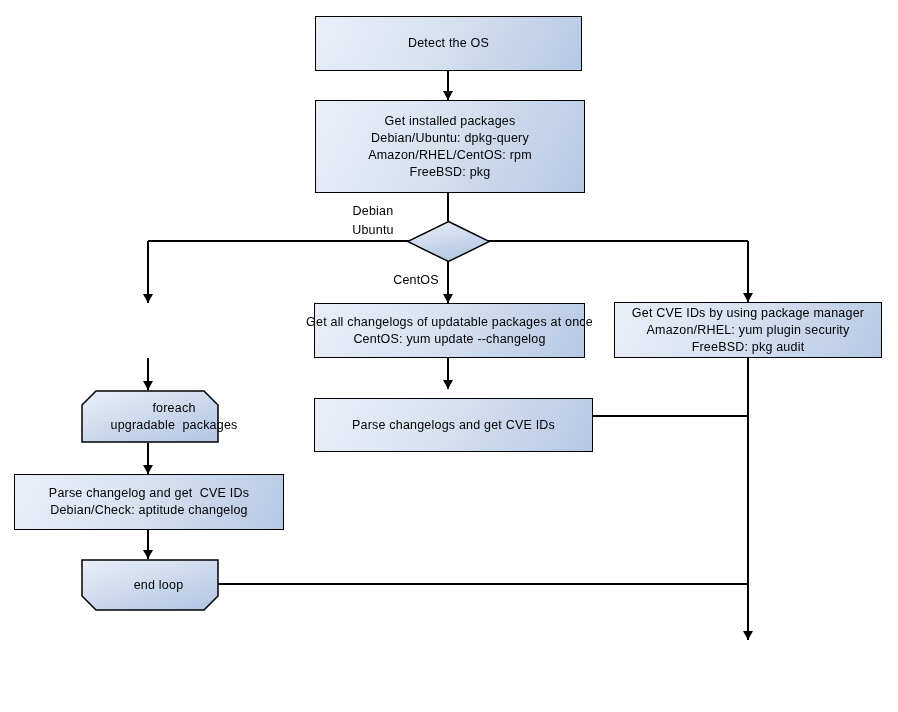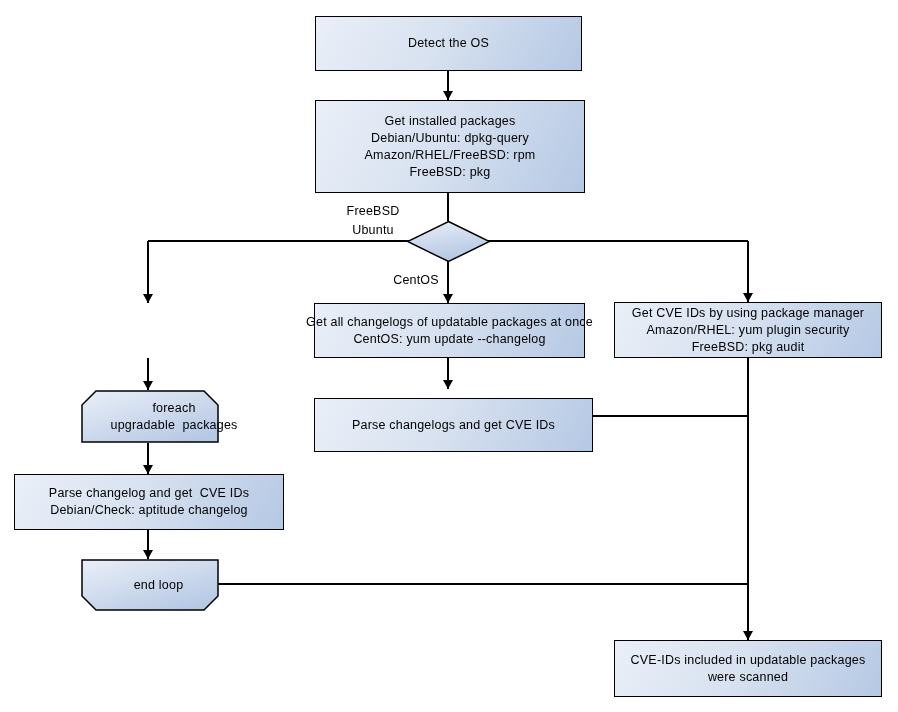--- a/index.html
+++ b/index.html
@@ -96,21 +96,21 @@
   <div class="edge v" style="left:747.25px; top:358px; height:282px;"></div>
   <div class="arrow" style="left:743px;    top:631px;"></div>
 
   <div class="node rect" style="left:315px; top:16px;  width:267px; height:55px;">
     <div class="node-label">Detect the OS</div>
   </div>
 
   <div class="node rect" style="left:315px; top:100px; width:270px; height:93px;">
     <div class="node-label">Get installed packages
 Debian/Ubuntu: dpkg-query
-Amazon/RHEL/FreeBSD: rpm
+Amazon/RHEL/CentOS: rpm
 FreeBSD: pkg</div>
   </div>
 
 
   <div class="node rect" style="left:14px;  top:474px; width:270px; height:56px;">
     <div class="node-label">Parse changelog and get  CVE IDs
 Debian/Check: aptitude changelog</div>
   </div>
 
   <div class="node rect" style="left:314px; top:303px; width:271px; height:55px;">
@@ -121,24 +121,20 @@
   <div class="node rect" style="left:314px; top:398px; width:279px; height:54px;">
     <div class="node-label">Parse changelogs and get CVE IDs</div>
   </div>
 
   <div class="node rect" style="left:614px; top:302px; width:268px; height:56px;">
     <div class="node-label">Get CVE IDs by using package manager
 Amazon/RHEL: yum plugin security
 FreeBSD: pkg audit</div>
   </div>
 
-  <div class="node rect" style="left:614px; top:640px; width:268px; height:57px;">
-    <div class="node-label">CVE-IDs included in updatable packages
-were scanned</div>
-  </div>
 
   <div class="shape-node" style="left:406px; top:220px; width:85px; height:43px;">
     <svg width="85" height="43" viewBox="0 0 85 43">
       <defs>
         <linearGradient id="grad-diamond" x1="0" y1="0" x2="0.35" y2="1">
           <stop offset="0" stop-color="#eaeff8"></stop>
           <stop offset="1" stop-color="#b5c8e4"></stop>
         </linearGradient>
       </defs>
       <polygon points="42.5,1.5 83.5,21.5 42.5,41.5 1.5,21.5" fill="url(#grad-diamond)" stroke="#000000" stroke-width="1.5"></polygon>
@@ -165,17 +161,17 @@
         <linearGradient id="grad-endloop" x1="0" y1="0" x2="0.8" y2="1">
           <stop offset="0" stop-color="#eaeff8"></stop>
           <stop offset="1" stop-color="#b5c8e4"></stop>
         </linearGradient>
       </defs>
       <polygon points="1,1 137,1 137,37 123,51 15,51 1,37" fill="url(#grad-endloop)" stroke="#000000" stroke-width="1.5"></polygon>
     </svg>
     <div class="node-label">end loop</div>
   </div>
 
-  <div class="edge-label" style="left:338px; top:202px; width:70px; line-height:19px;">FreeBSD
+  <div class="edge-label" style="left:338px; top:202px; width:70px; line-height:19px;">Debian
 Ubuntu</div>
   <div class="edge-label" style="left:390px; top:273px; width:52px; line-height:15px;">CentOS</div>
 
 </div>
 
 </body></html>

